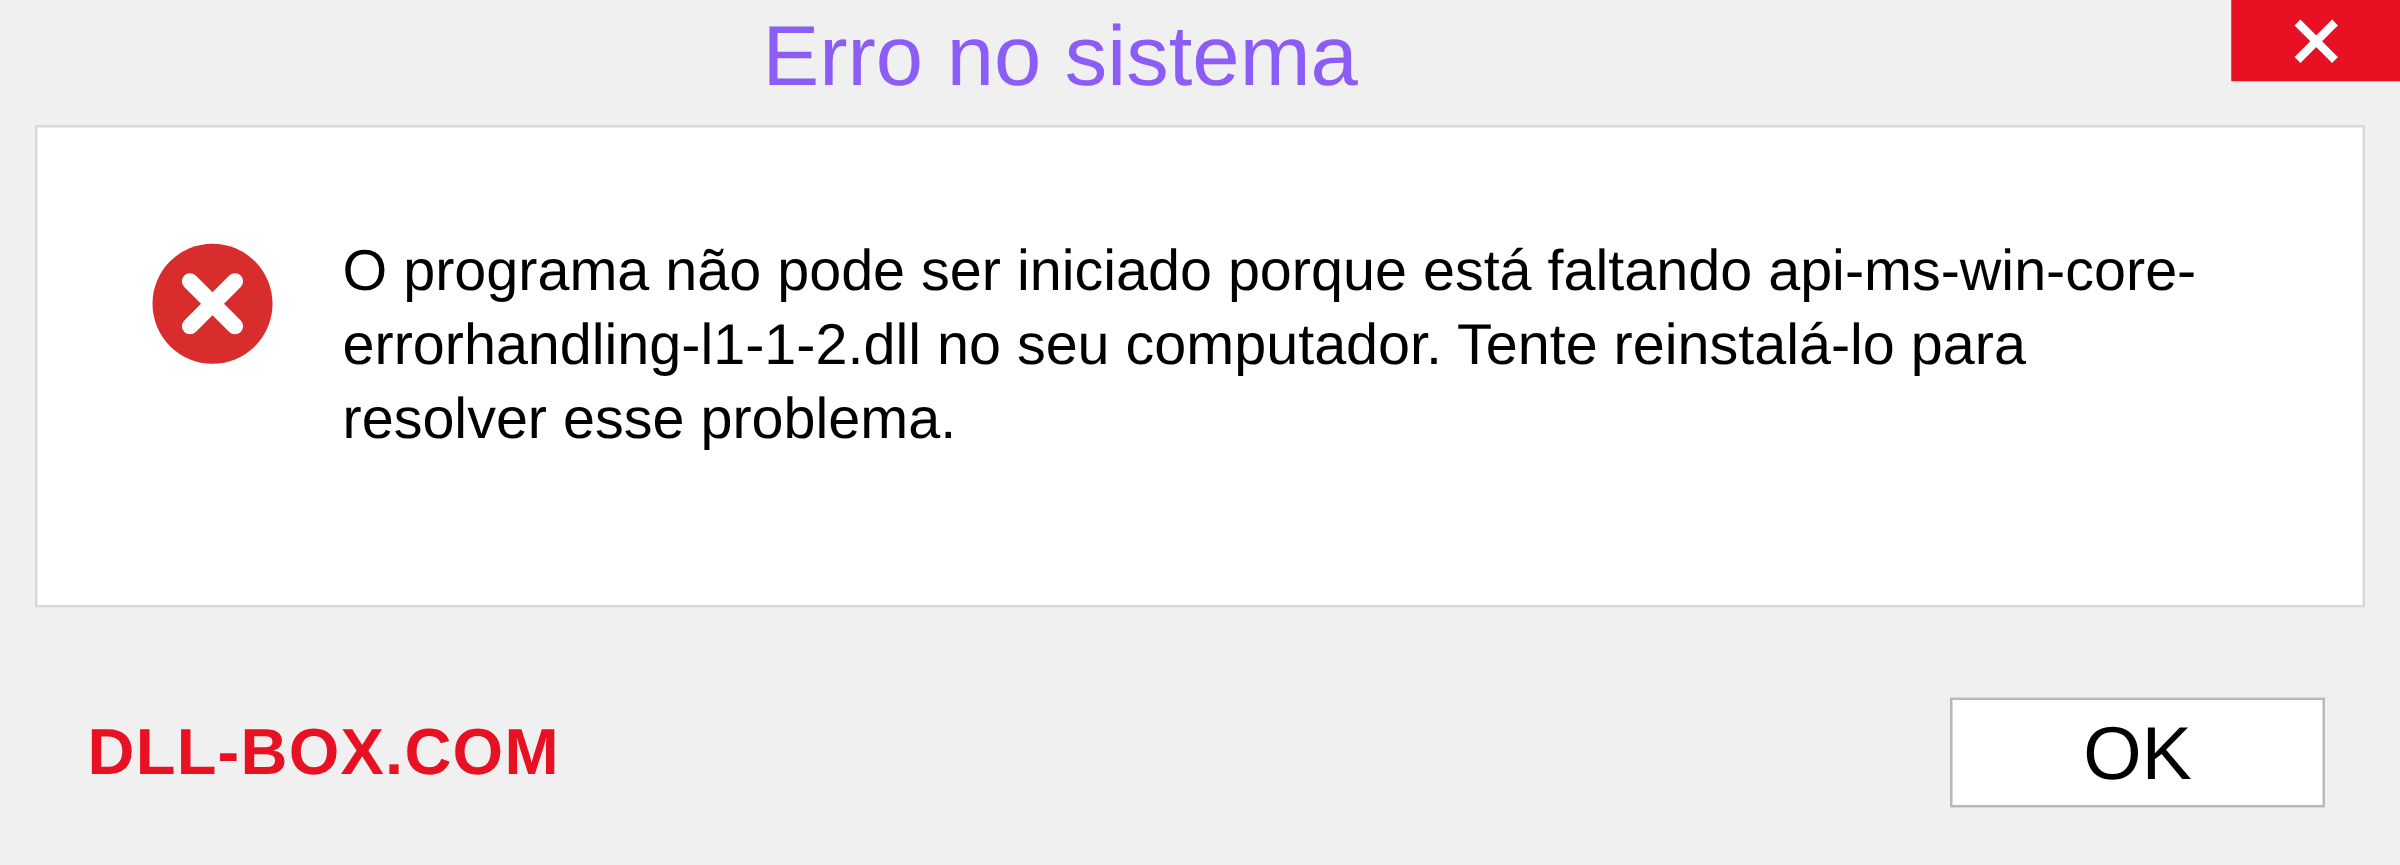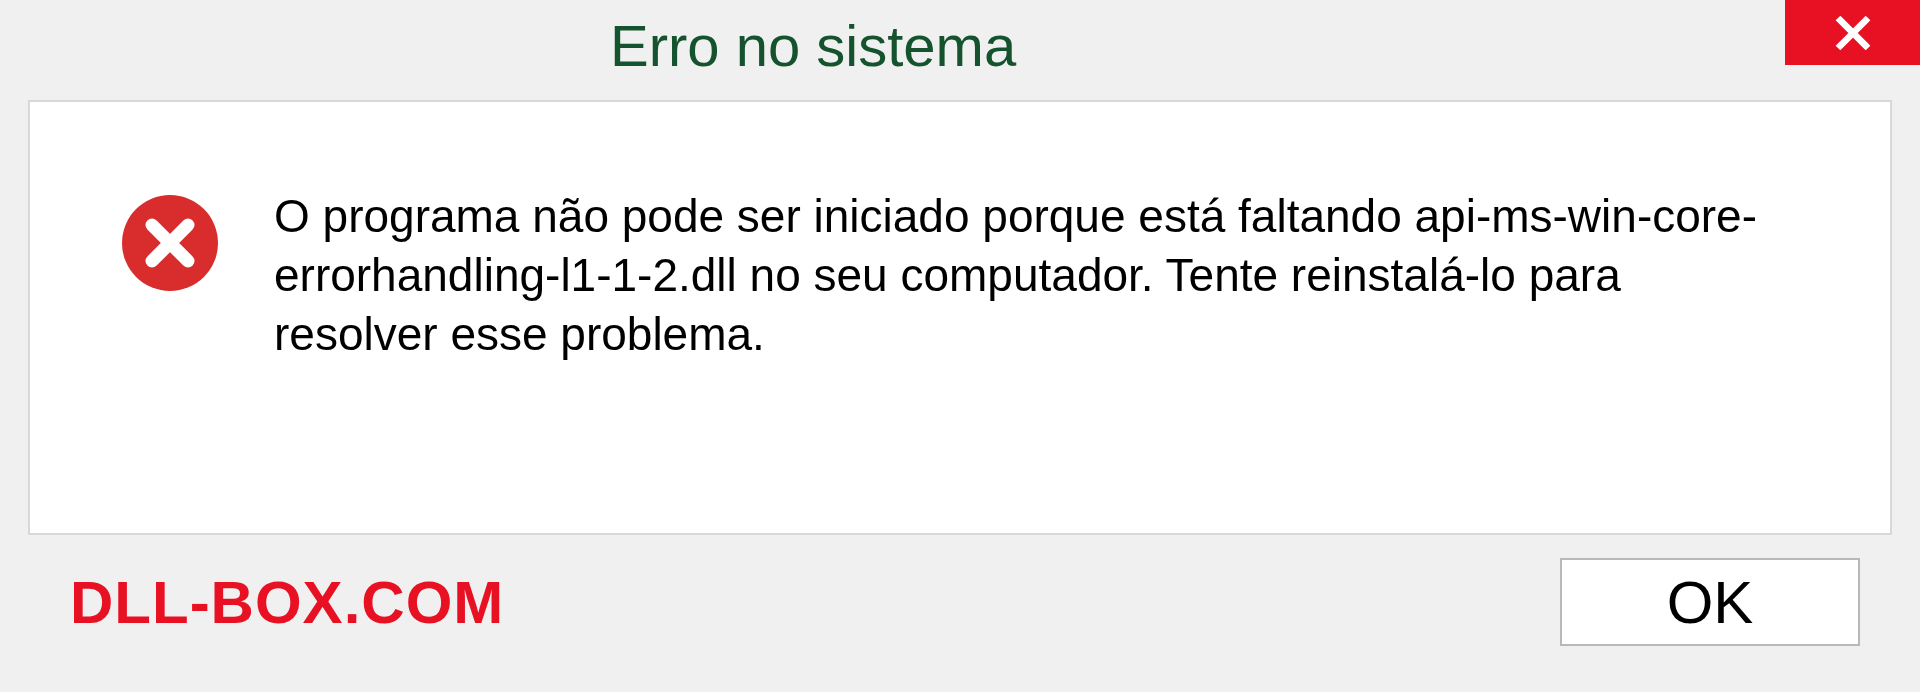--- a/index.html
+++ b/index.html
@@ -22,23 +22,23 @@
     }
     .titlebar {
       height: 90px;
       display: flex;
       align-items: center;
       justify-content: space-between;
       padding-left: 610px;
       position: relative;
     }
     .title-text {
-      font-size: 58px;
+      font-size: 68px;
       font-weight: 400;
-      color: #14532d;
+      color: #8b5cf6;
     }
     .close-button {
       position: absolute;
       top: 0;
       right: 0;
       width: 135px;
       height: 65px;
       background: #e81123;
       display: flex;
       align-items: center;
@@ -46,21 +46,21 @@
       cursor: pointer;
     }
     .close-button svg {
       width: 38px;
       height: 38px;
     }
     .content-area {
       margin: 10px 28px 0 28px;
       background: #ffffff;
       border: 2px solid #d8d8d8;
-      height: 435px;
+      height: 386px;
       padding: 85px 60px 40px 90px;
       display: flex;
       align-items: flex-start;
     }
     .error-icon {
       flex-shrink: 0;
       width: 100px;
       height: 100px;
       margin-right: 54px;
       margin-top: 6px;
@@ -81,21 +81,21 @@
       bottom: 40px;
       left: 0;
       right: 0;
       height: 100px;
       display: flex;
       align-items: center;
       justify-content: space-between;
       padding: 0 60px 0 70px;
     }
     .watermark {
-      font-size: 60px;
+      font-size: 52px;
       font-weight: 900;
       color: #e81123;
       letter-spacing: 1px;
       font-family: Arial, sans-serif;
     }
     .ok-button {
       width: 300px;
       height: 88px;
       background: #ffffff;
       border: 2px solid #b8b8b8;

